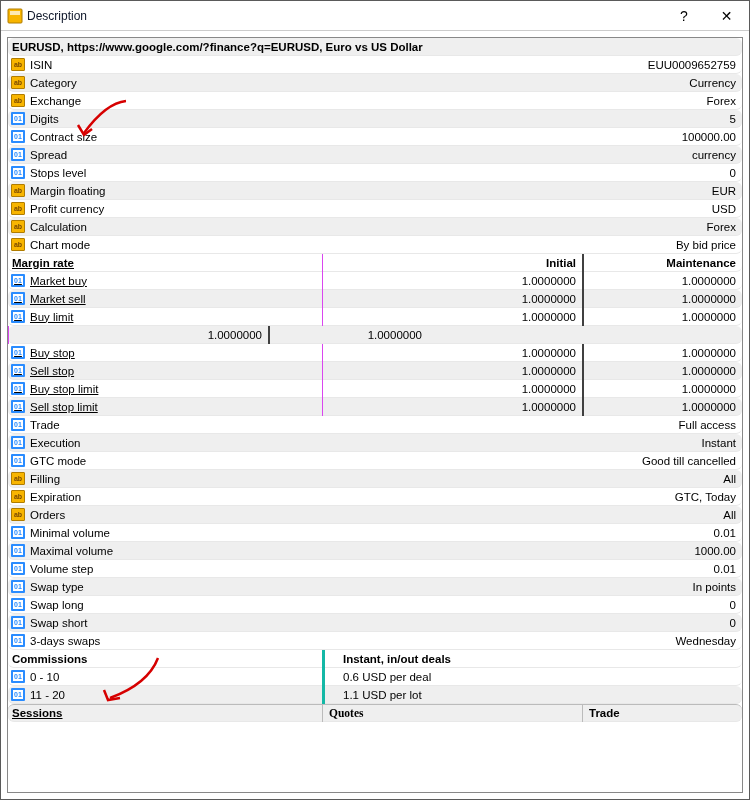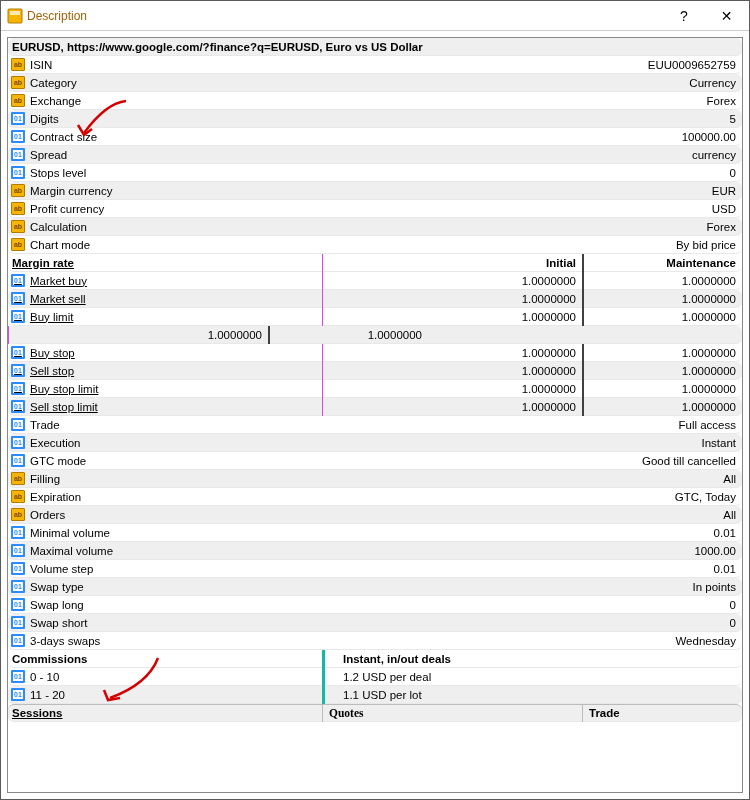--- a/index.html
+++ b/index.html
@@ -17,21 +17,21 @@
     height: 30px;
     background: #fff;
     display: flex;
     align-items: center;
     padding: 0 0 0 6px;
     border-bottom: 1px solid #ccc;
   }
   .titlebar .title {
     flex: 1;
     font-size: 12px;
-    color: #a16207;
+    color: #0f172a;
     padding-left: 4px;
   }
   .titlebar .winbtn {
     width: 40px;
     height: 30px;
     display: flex;
     align-items: center;
     justify-content: center;
     font-size: 14px;
     color: #000;
@@ -226,21 +226,21 @@
         <span class="icon">
           <span class="icon-01">01</span>
         </span>
         <span class="label">Stops level</span>
         <span class="value">0</span>
       </div>
       <div class="row  even">
         <span class="icon">
           <span class="icon-ab">ab</span>
         </span>
-        <span class="label">Margin currency</span>
+        <span class="label">Margin floating</span>
         <span class="value">EUR</span>
       </div>
       <div class="row  odd">
         <span class="icon">
           <span class="icon-ab">ab</span>
         </span>
         <span class="label">Profit currency</span>
         <span class="value">USD</span>
       </div>
       <div class="row  even">
@@ -435,21 +435,21 @@
         </span>
         <span class="col2" style="font-weight: bold;">Instant, in/out deals</span>
       </div>
       <div class="row comm-row odd">
         <span class="col1">
           <span class="icon">
             <span class="icon-01">01</span>
           </span>
           <span class="label">0 - 10</span>
         </span>
-        <span class="col2">1.2 USD per deal</span>
+        <span class="col2">0.6 USD per deal</span>
       </div>
       <div class="row comm-row even">
         <span class="col1">
           <span class="icon">
             <span class="icon-01">01</span>
           </span>
           <span class="label">11 - 20</span>
         </span>
         <span class="col2">1.1 USD per lot</span>
       </div>

